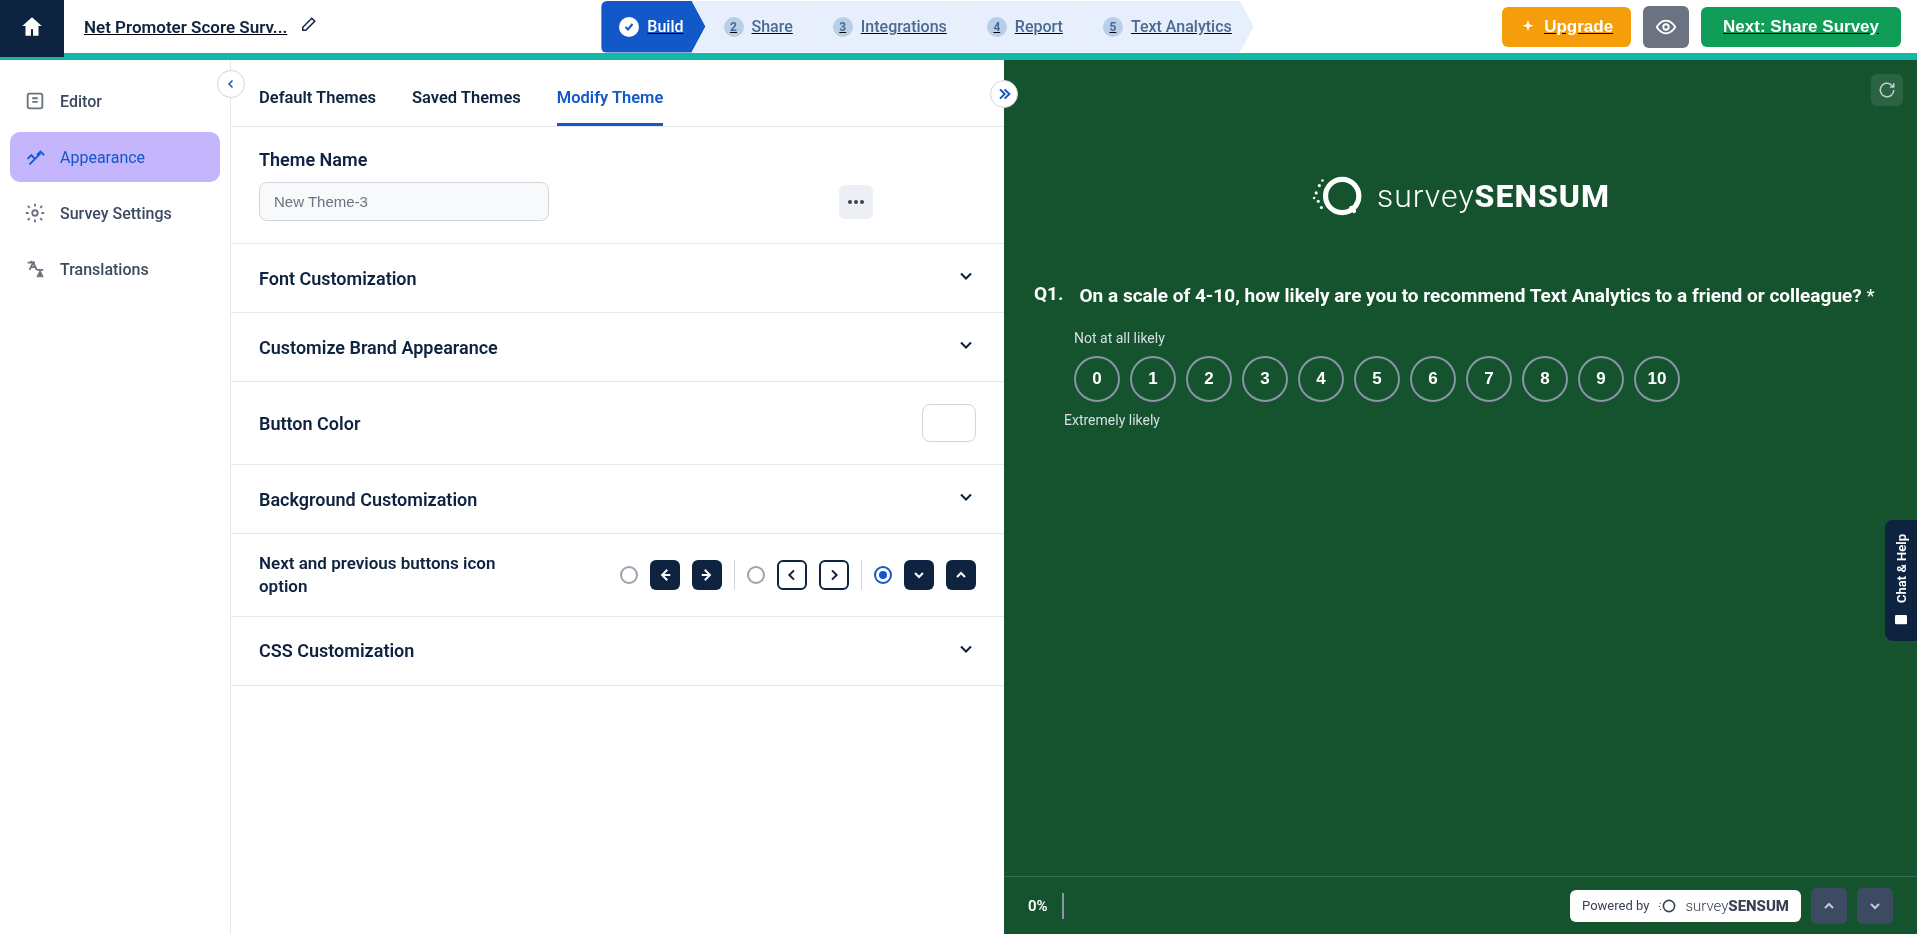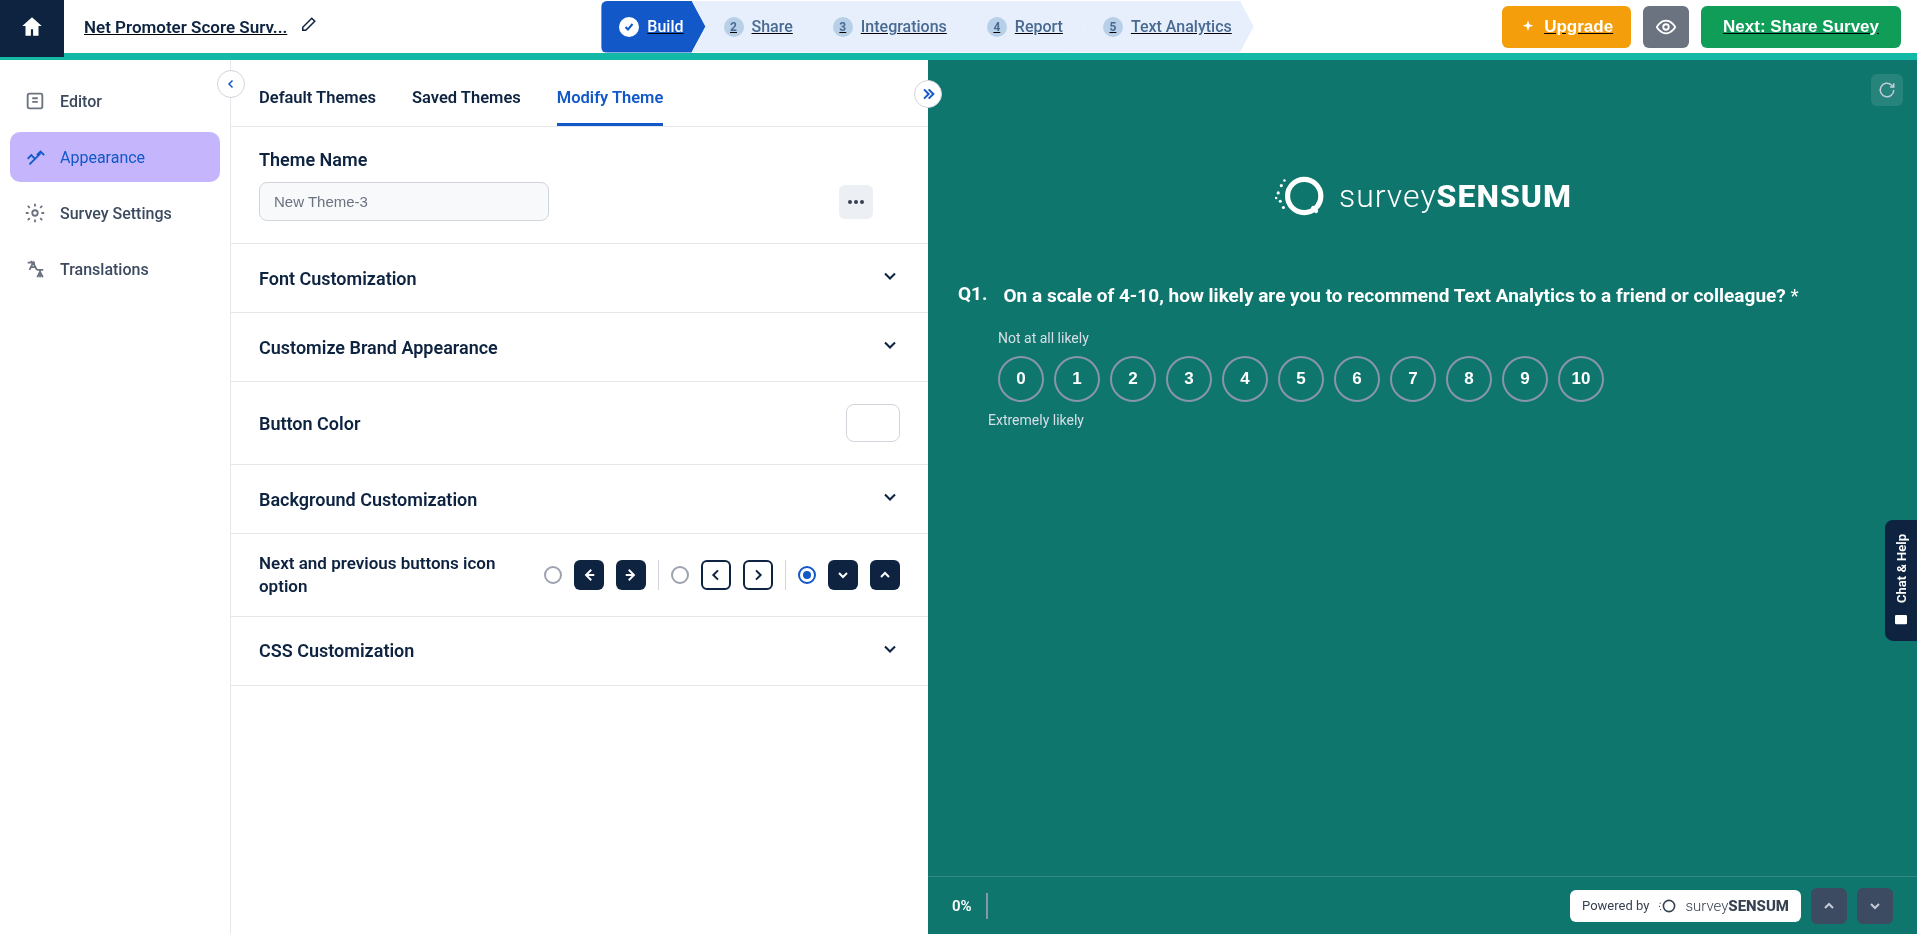--- a/index.html
+++ b/index.html
@@ -15,35 +15,35 @@
 .progress-steps { display: flex; align-items: center; flex: 1; justify-content: center; gap: 0; }
 .step { position: relative; height: 52px; display: flex; align-items: center; padding: 0 22px 0 32px; font-size: 16px; font-weight: 500; margin-left: -14px; }
 .step:first-child { margin-left: 0; }
 .step-num { width: 20px; height: 20px; border-radius: 50%; display: inline-flex; align-items: center; justify-content: center; font-size: 12px; font-weight: 700; margin-right: 8px; }
 .step.active { background: #1258c9; color: #fff; clip-path: polygon(0 0, calc(100% - 14px) 0, 100% 50%, calc(100% - 14px) 100%, 0 100%); border-radius: 6px 0 0 6px; padding-left: 18px; }
 .step.inactive { background: #e6effb; color: #4a6a92; clip-path: polygon(0 0, calc(100% - 14px) 0, 100% 50%, calc(100% - 14px) 100%, 0 100%, 14px 50%); }
 .step.inactive .step-num { background: #b8cfe8; color: #4a6a92; }
 .check-icon { display: inline-flex; align-items: center; justify-content: center; width: 20px; height: 20px; border-radius: 50%; background: #fff; margin-right: 8px; }
 .check-icon svg { width: 12px; height: 12px; }
 
-.topbar-actions { display: flex; gap: 12px; padding: 0 16px; }
+.topbar-actions { display: flex; gap: 12px; padding: 0 16px; align-items: center; }
 .btn-upgrade { background: #f59e0b; color: #fff; border: none; border-radius: 6px; padding: 10px 18px; font-size: 17px; font-weight: 600; display: flex; align-items: center; gap: 8px; cursor: pointer; }
 .btn-preview { background: #6b7280; color: #fff; border: none; border-radius: 6px; padding: 10px 12px; cursor: pointer; display: flex; align-items: center; justify-content: center; }
 .btn-next { background: #0f9d58; color: #fff; border: none; border-radius: 6px; padding: 10px 22px; font-size: 17px; font-weight: 700; cursor: pointer; }
 
 
 .main { display: flex; height: calc(934px - 60px); }
 .sidebar { width: 230px; background: #fff; padding: 16px 10px; }
 .sidebar-item { display: flex; align-items: center; gap: 14px; padding: 14px 14px; border-radius: 10px; cursor: pointer; font-size: 16px; color: #3b4a5e; font-weight: 500; margin-bottom: 6px; }
 .sidebar-item.active { background: #c4b5fd; color: #1258c9; font-weight: 400; }
 .sidebar-item svg { width: 22px; height: 22px; }
 .sidebar-item.active svg { stroke: #1258c9; fill: none; }
 
 
-.mid-panel { width: 698px; background: #fff; border-left: 1px solid #e5e7eb; position: relative; display: flex; flex-direction: column; }
+.mid-panel { width: 774px; background: #fff; border-left: 1px solid #e5e7eb; position: relative; display: flex; flex-direction: column; }
 .collapse-left { position: absolute; left: -14px; top: 10px; width: 28px; height: 28px; border-radius: 50%; background: #fff; border: 1px solid #d1d5db; display: flex; align-items: center; justify-content: center; cursor: pointer; z-index: 5; }
 .collapse-right { position: absolute; right: -14px; top: 20px; width: 28px; height: 28px; border-radius: 50%; background: #fff; border: 1px solid #d1d5db; display: flex; align-items: center; justify-content: center; cursor: pointer; z-index: 5; }
 
 .tabs { display: flex; gap: 36px; padding: 18px 28px 0; border-bottom: 1px solid #e5e7eb; }
 .tab { padding: 10px 0 16px; font-size: 16.5px; color: #0d2340; font-weight: 600; cursor: pointer; border-bottom: 3px solid transparent; }
 .tab.active { color: #1258c9; border-bottom-color: #1258c9; }
 
 .panel-body { flex: 1; overflow-y: auto; }
 .section { padding: 22px 28px; border-bottom: 1px solid #e5e7eb; }
 .section-head { display: flex; align-items: center; justify-content: space-between; cursor: pointer; }
@@ -60,21 +60,21 @@
 .navicon-options { display: flex; align-items: center; gap: 12px; }
 .radio { width: 18px; height: 18px; border-radius: 50%; border: 2px solid #9ca3af; cursor: pointer; display: inline-flex; align-items: center; justify-content: center;}
 .radio.selected { border-color: #1258c9; }
 .radio.selected::after { content: ''; width: 8px; height: 8px; border-radius: 50%; background: #1258c9; }
 .icon-sq { width: 30px; height: 30px; border-radius: 6px; display: flex; align-items: center; justify-content: center; }
 .icon-sq.dark { background: #0d2340; color: #fff; }
 .icon-sq.outline { background: #fff; border: 2px solid #0d2340; color: #0d2340; }
 .divider-v { width: 1px; height: 30px; background: #d1d5db; }
 
 
-.preview { flex: 1; background: #0f766e; position: relative; display: flex; flex-direction: column; }
+.preview { flex: 1; background: #14532d; position: relative; display: flex; flex-direction: column; }
 .refresh { position: absolute; top: 14px; right: 14px; width: 32px; height: 32px; border-radius: 6px; background: rgba(255,255,255,.1); display: flex; align-items: center; justify-content: center; cursor: pointer; }
 .preview-body { flex: 1; padding: 110px 30px 20px 30px; color: #fff; }
 .logo-wrap { display: flex; justify-content: center; margin-bottom: 60px; align-items: center; gap: 14px;}
 .logo-text { font-size: 32px; letter-spacing: 1px; }
 .logo-text .thin { font-weight: 300; }
 .logo-text .bold { font-weight: 800; }
 .logo-mark { width: 52px; height: 52px; }
 
 .question-row { display: flex; gap: 16px; }
 .q-num { font-size: 19px; font-weight: 700; }

